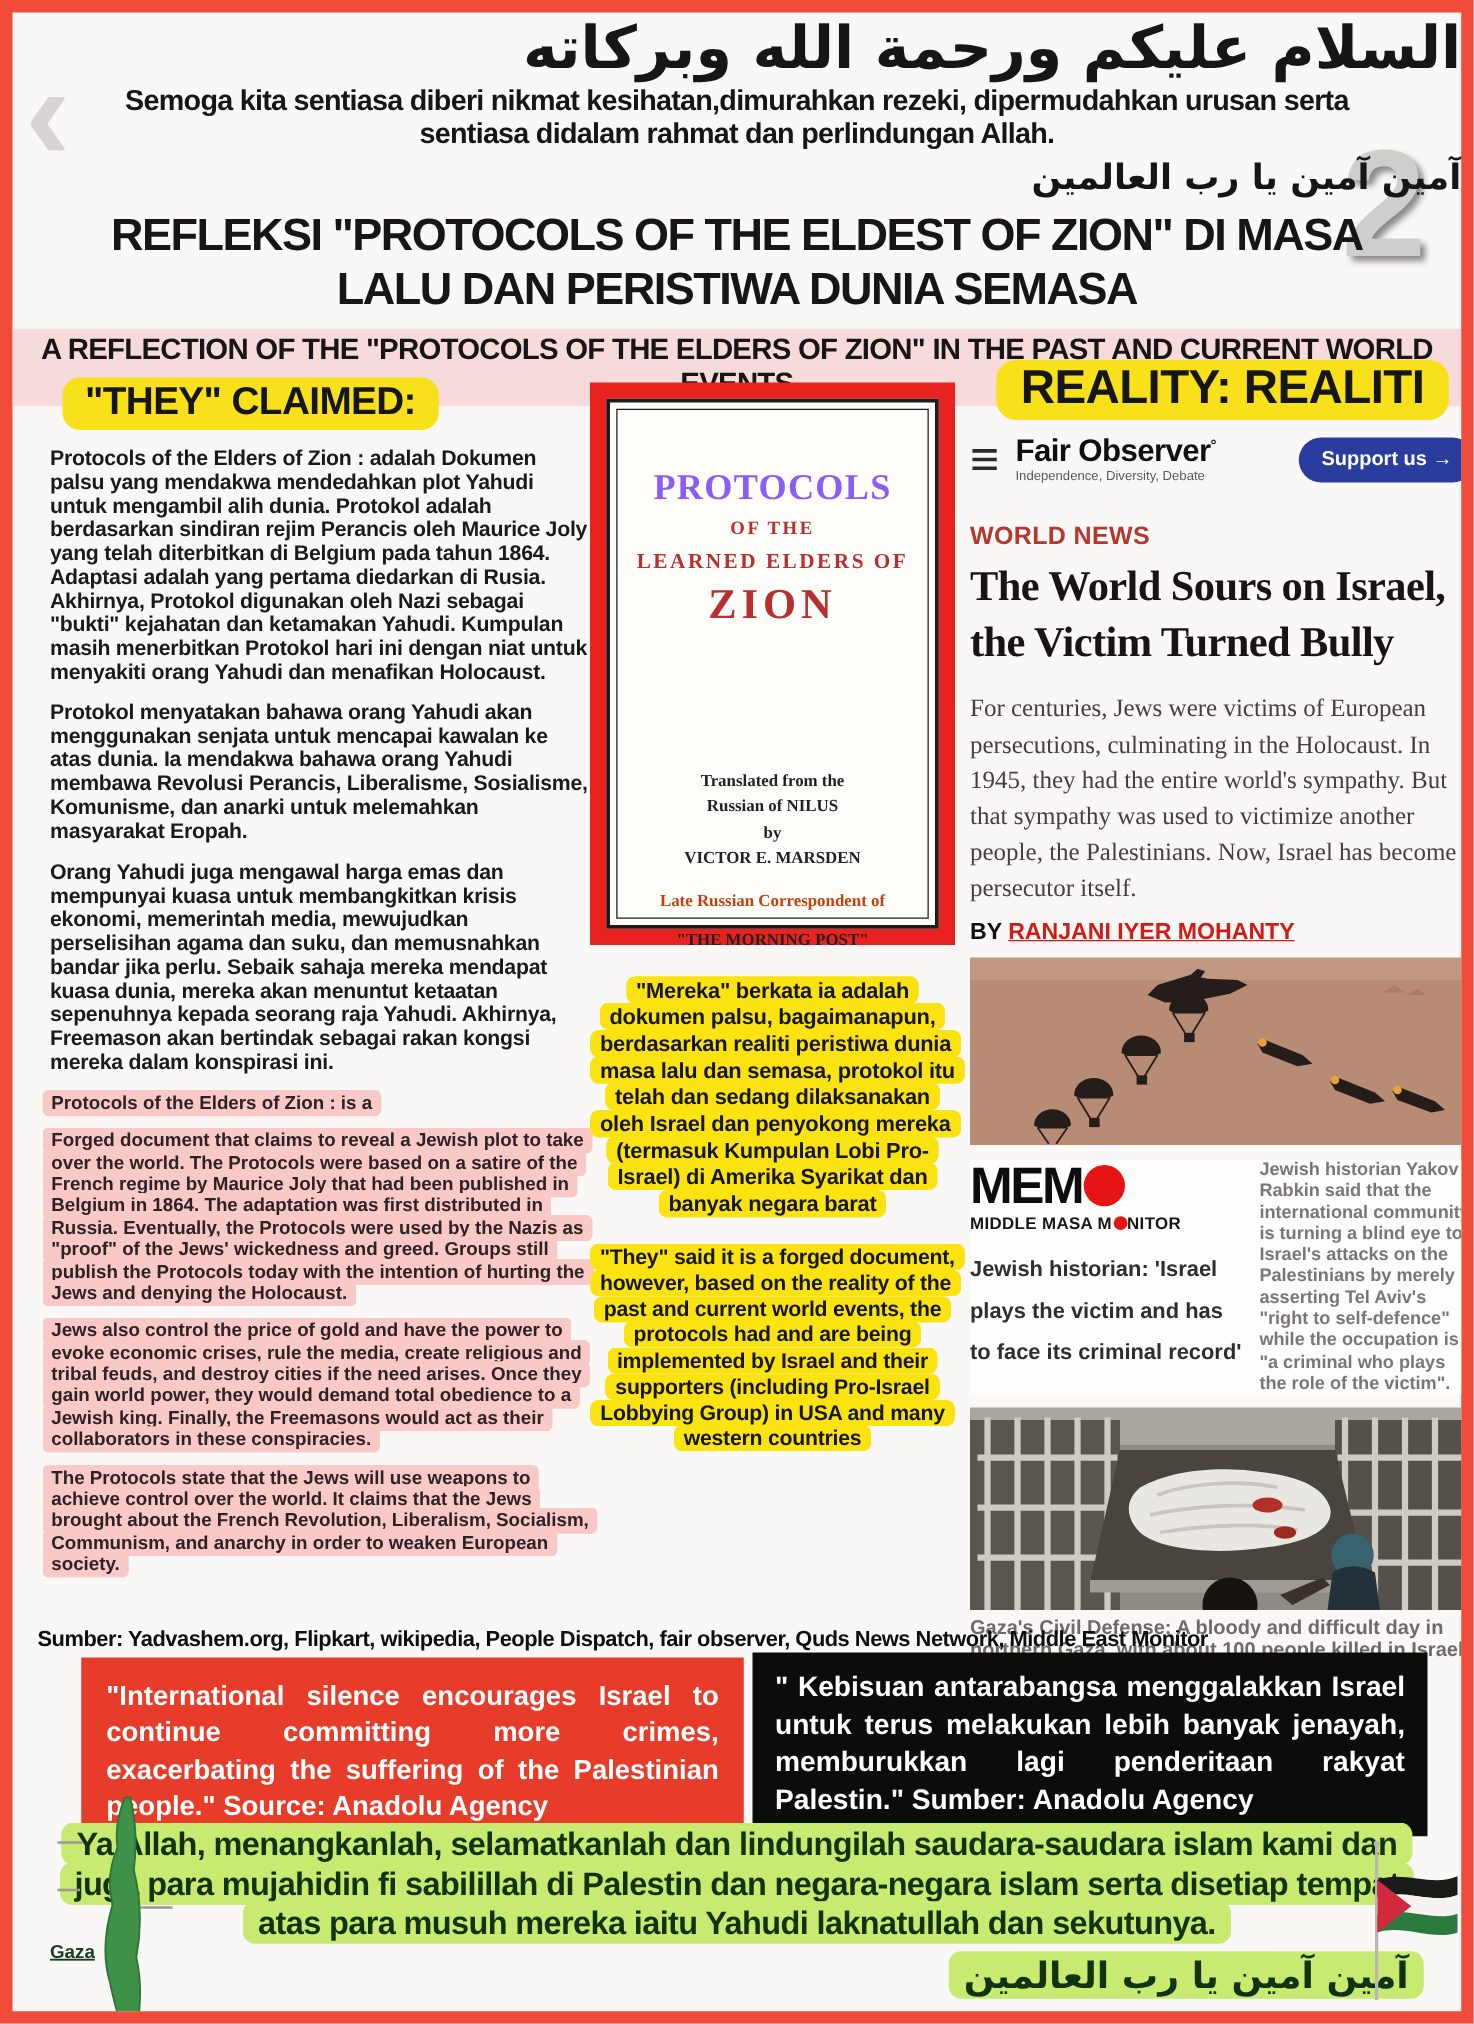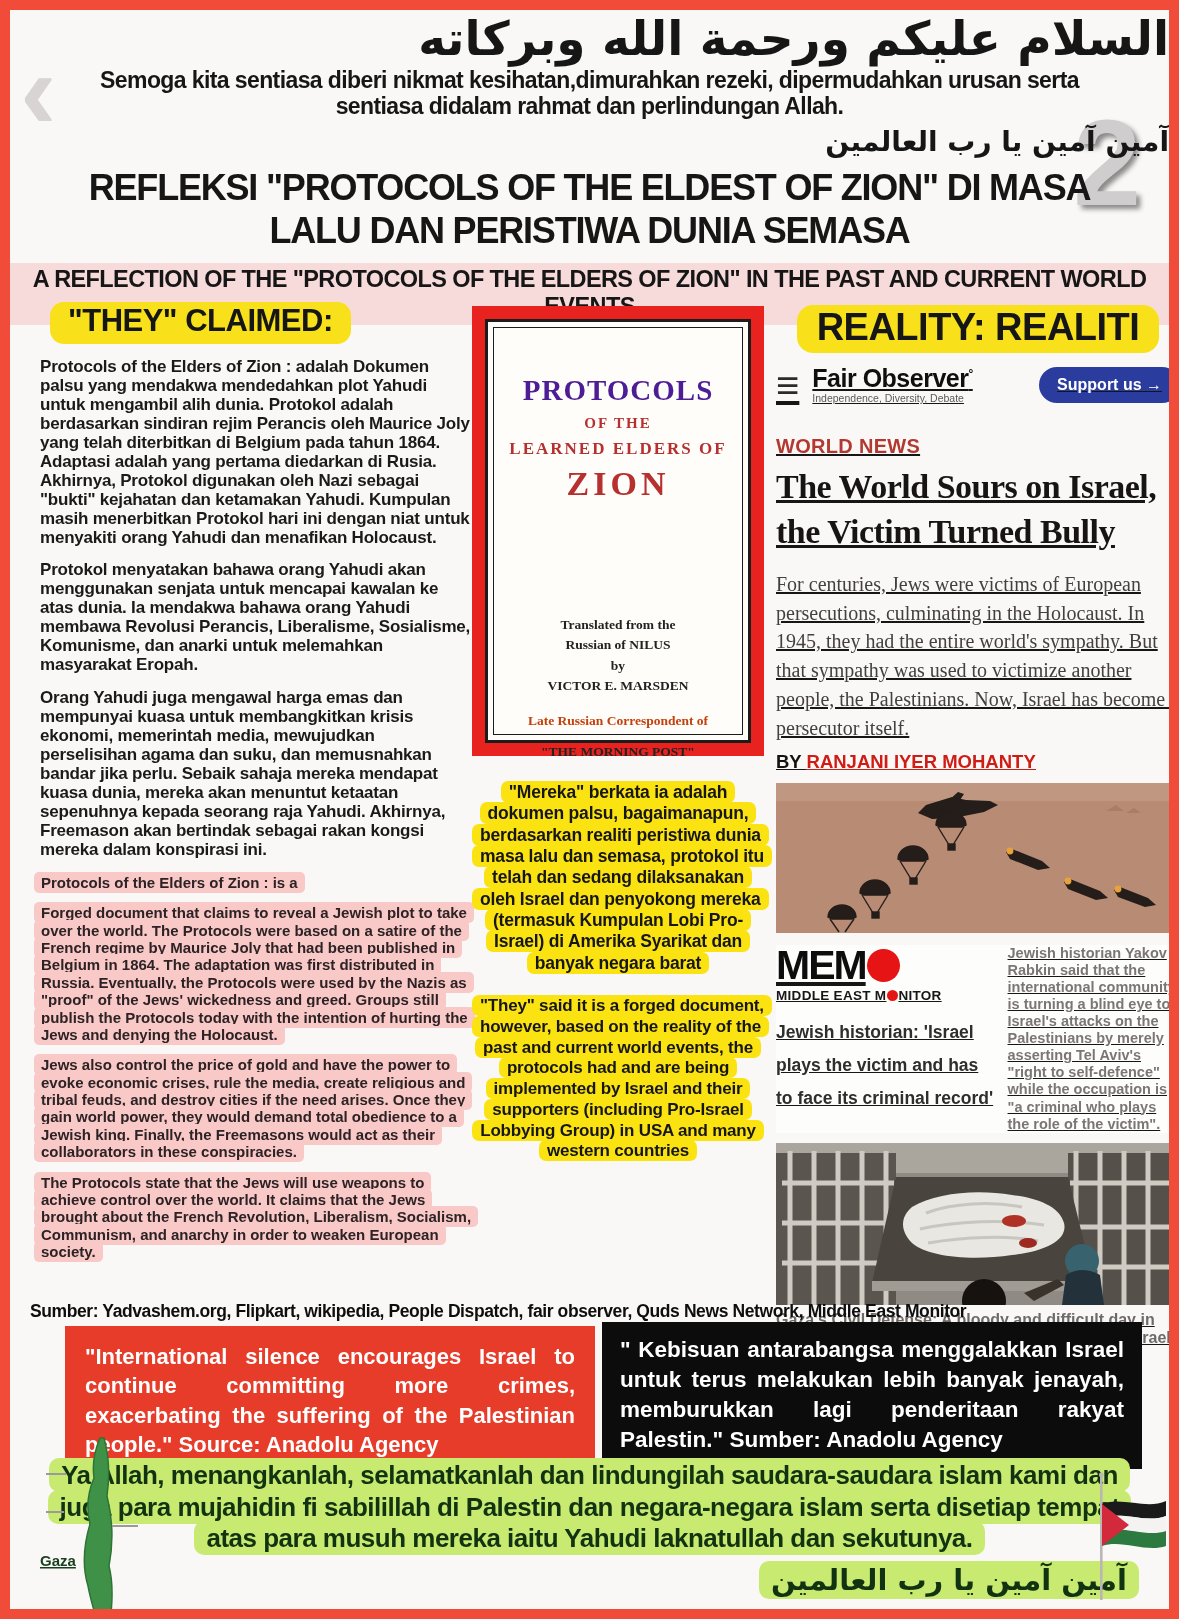--- a/index.html
+++ b/index.html
@@ -31,33 +31,33 @@
     color:#1a1a1a; letter-spacing:-0.2px;}
   .pink-block{margin:15px 0 0 0; font-size:15px; font-weight:bold; line-height:1.16; color:#2d2224;}
   .pink-block p{margin:13px 0 0 0;}
   .hl-pink{background:#f9c9c8; border-radius:5px; padding:2px 7px;
     -webkit-box-decoration-break:clone; box-decoration-break:clone;}
   .col-mid{position:absolute; left:462px; top:296px; width:292px;}
   .book-cover{background:#e8221f; padding:13px; height:450px; box-sizing:border-box;}
   .cover-inner{background:#fffdf9; border:3px solid #1c1c1c; height:100%; box-sizing:border-box; padding:5px;}
   .cover-inner2{border:1px solid #1c1c1c; height:100%; box-sizing:border-box; text-align:center;
     font-family:"Liberation Serif", serif;}
-  .bc-title{color:#4c1d95; font-weight:bold; font-size:29px; letter-spacing:1px; margin-top:46px;}
+  .bc-title{color:#8b5cf6; font-weight:bold; font-size:29px; letter-spacing:1px; margin-top:46px;}
   .bc-ofthe{color:#b5302f; font-weight:bold; font-size:15px; letter-spacing:2px; margin-top:8px;}
   .bc-learned{color:#b5302f; font-weight:bold; font-size:17px; letter-spacing:2px; margin-top:7px;}
   .bc-zion{color:#b5302f; font-weight:bold; font-size:34px; letter-spacing:4px; margin-top:6px;}
   .bc-trans{margin-top:112px; font-size:13.5px; font-weight:bold; line-height:1.5; color:#222;}
   .bc-late{margin-top:17px; font-size:13.5px; font-weight:bold; color:#c2410c;}
   .bc-post{margin-top:15px; font-size:13.5px; font-weight:bold; color:#222;}
   .mid-yellow{margin-top:26px; text-align:center; font-size:17.5px; font-weight:900;
     line-height:1.22; letter-spacing:-0.2px;}
   .mid-yellow.second{margin-top:22px; font-size:17px;}
   .hl-yellow{background:#fbe312; border-radius:7px; padding:1px 8px;
     -webkit-box-decoration-break:clone; box-decoration-break:clone;}
-  .col-right{position:absolute; left:766px; top:295px; width:404px;text-decoration:underline;}
+  .col-right{position:absolute; left:766px; top:278px; width:404px;}
   .reality-heading{text-align:center;}
   .reality-heading span{display:inline-block; background:#f8e11a; border-radius:16px;
     padding:1px 20px 4px; font-size:38px; font-weight:900; letter-spacing:-0.5px;}
   .fo-bar{display:flex; align-items:center; margin-top:13px;}
   .hamburger{font-size:40px; line-height:0.7; color:#2b2b2b; font-weight:bold;}
   .fo-logo{margin-left:13px;}
   .fo-name{font-size:25px; font-weight:800; color:#0f0f0f; letter-spacing:-0.5px; line-height:1;}
   .fo-name sup{font-size:12px;}
   .fo-tagline{font-size:10.5px; color:#5a5a5a; margin-top:1px;}
   .support-btn{margin-left:auto; background:#2a3d9f; color:#fff; border-radius:22px;
@@ -211,21 +211,21 @@
       <path d="M330,28 l10,-6 l8,6 z M350,30 l8,-5 l7,5 z" fill="#a67e69"></path>
     </svg>
 
     <div class="memo">
       <div class="memo-left">
         <div class="memo-logo">
           <span>MEM</span>
             <span class="memo-dot"></span>
         </div>
         <div class="memo-sub">
-          <span>MIDDLE EAST M</span>
+          <span>MIDDLE MASA M</span>
             <span class="mini-dot"></span>
             <span>NITOR</span>
         </div>
         <div class="memo-headline">Jewish historian: 'Israel plays the victim and has to face its criminal record'</div>
       </div>
       <div class="memo-right">Jewish historian Yakov Rabkin said that the international community is turning a blind eye to Israel's attacks on the Palestinians by merely asserting Tel Aviv's "right to self-defence" while the occupation is "a criminal who plays the role of the victim".</div>
     </div>
 
     <svg class="truck-img" viewBox="0 0 404 162" preserveAspectRatio="none">
       <rect x="0" y="0" width="404" height="162" fill="#8f8b84"></rect>

